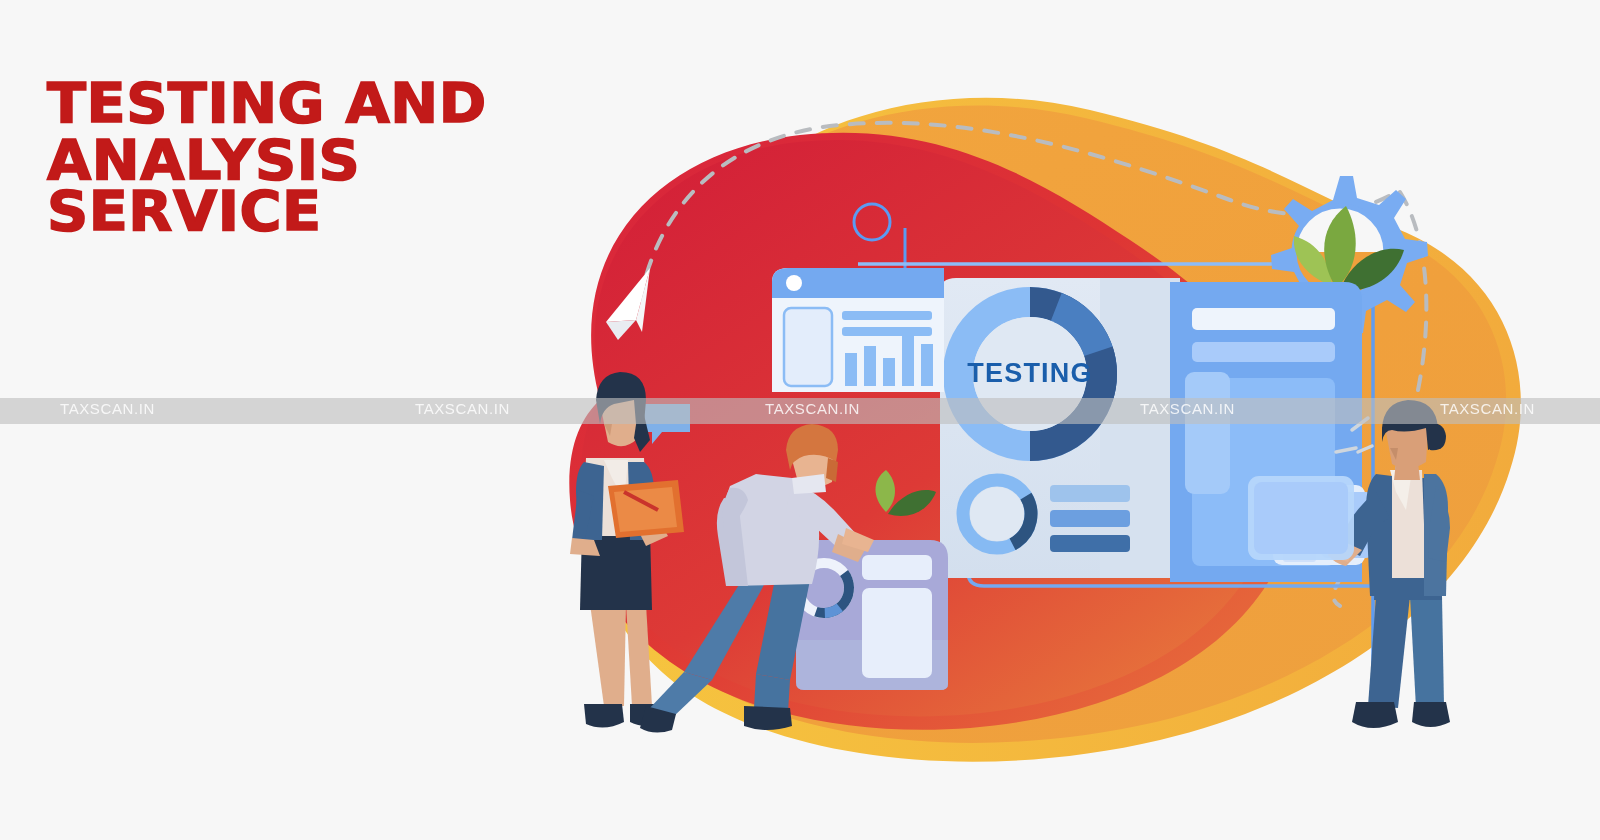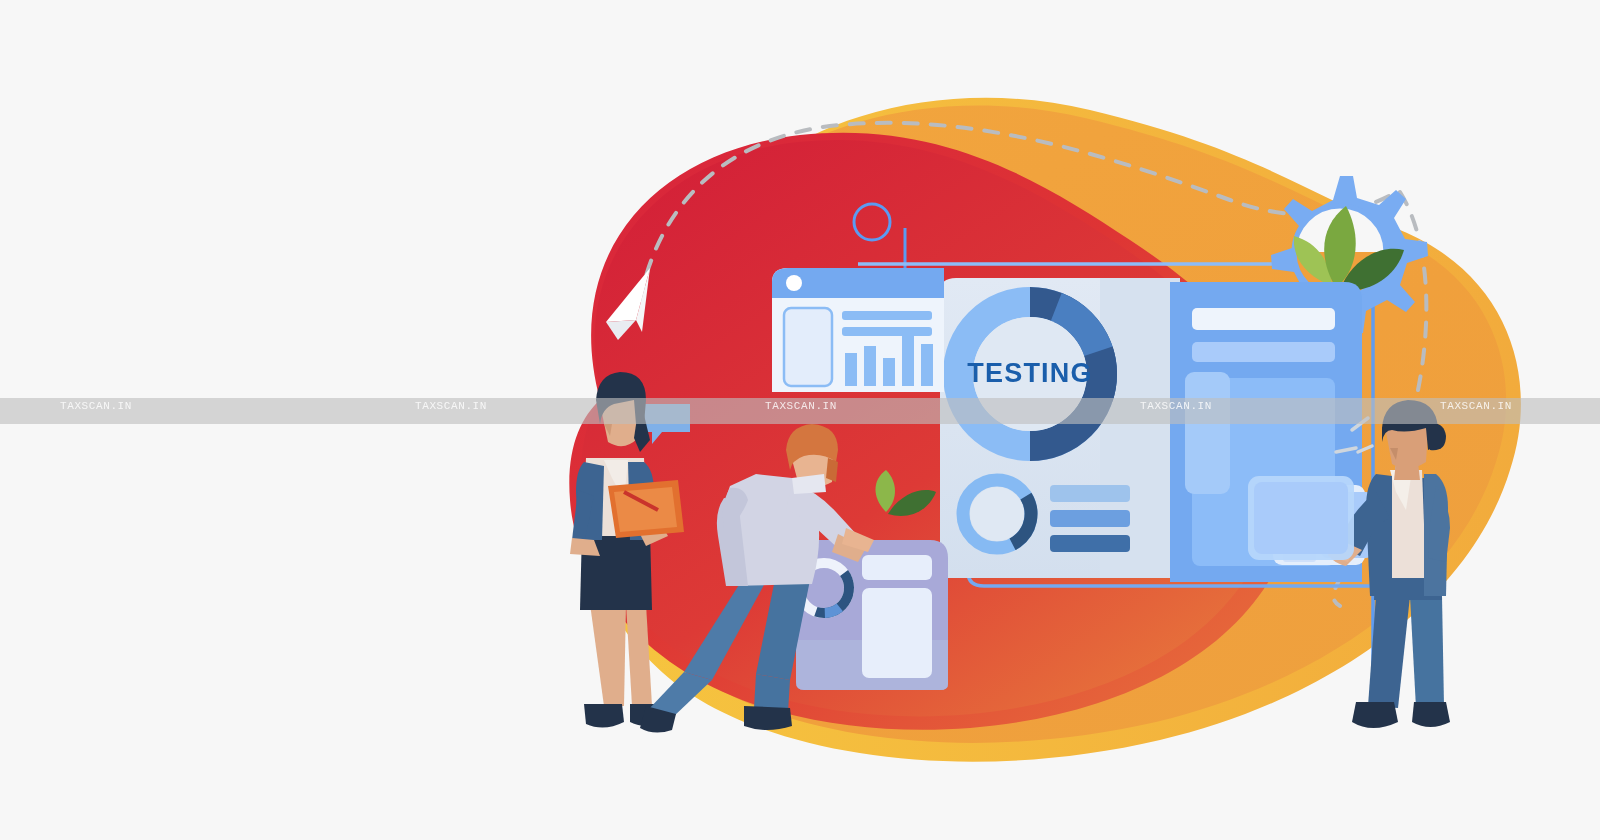--- a/index.html
+++ b/index.html
@@ -47,22 +47,22 @@
     position: absolute;
     left: 0; top: 398px;
     width: 1600px; height: 26px;
     background: rgba(190,190,190,0.62);
     z-index: 60;
     pointer-events: none;
   }
   .wm {
     position: absolute;
     top: 400px;
-    font-family: Liberation Mono, monospace;
-    font-size: 11px;
+    font-family: Liberation Sans, sans-serif;
+    font-size: 15px;
     letter-spacing: 0.6px;
     color: rgba(255,255,255,0.82);
     white-space: nowrap;
     z-index: 61;
     pointer-events: none;
   }
 </style>
 </head>
 <body>
 
@@ -342,20 +342,24 @@
   <svg class="layer" viewBox="0 0 1600 840">
     <rect x="1248" y="476" width="106" height="84" rx="11" fill="#b6d6fb" opacity="0.95"></rect>
     <rect x="1254" y="482" width="94" height="72" rx="8" fill="#a9cbfa"></rect>
     <g stroke="#cfd6dd" stroke-width="3.5" stroke-linecap="round">
       <line x1="1352" y1="430" x2="1368" y2="418"></line>
       <line x1="1336" y1="452" x2="1356" y2="448"></line>
       <line x1="1358" y1="452" x2="1372" y2="446"></line>
     </g>
   </svg>
 
+  <div id="headline">
+    <span class="line l1">TESTING AND</span>
+    <span class="line l2">ANALYSIS SERVICE</span>
+  </div>
 
   <div id="wm-band"></div>
   <div class="wm" style="left:60px">TAXSCAN.IN</div>
   <div class="wm" style="left:415px">TAXSCAN.IN</div>
   <div class="wm" style="left:765px">TAXSCAN.IN</div>
   <div class="wm" style="left:1140px">TAXSCAN.IN</div>
   <div class="wm" style="left:1440px">TAXSCAN.IN</div>
 
 </div>
 

